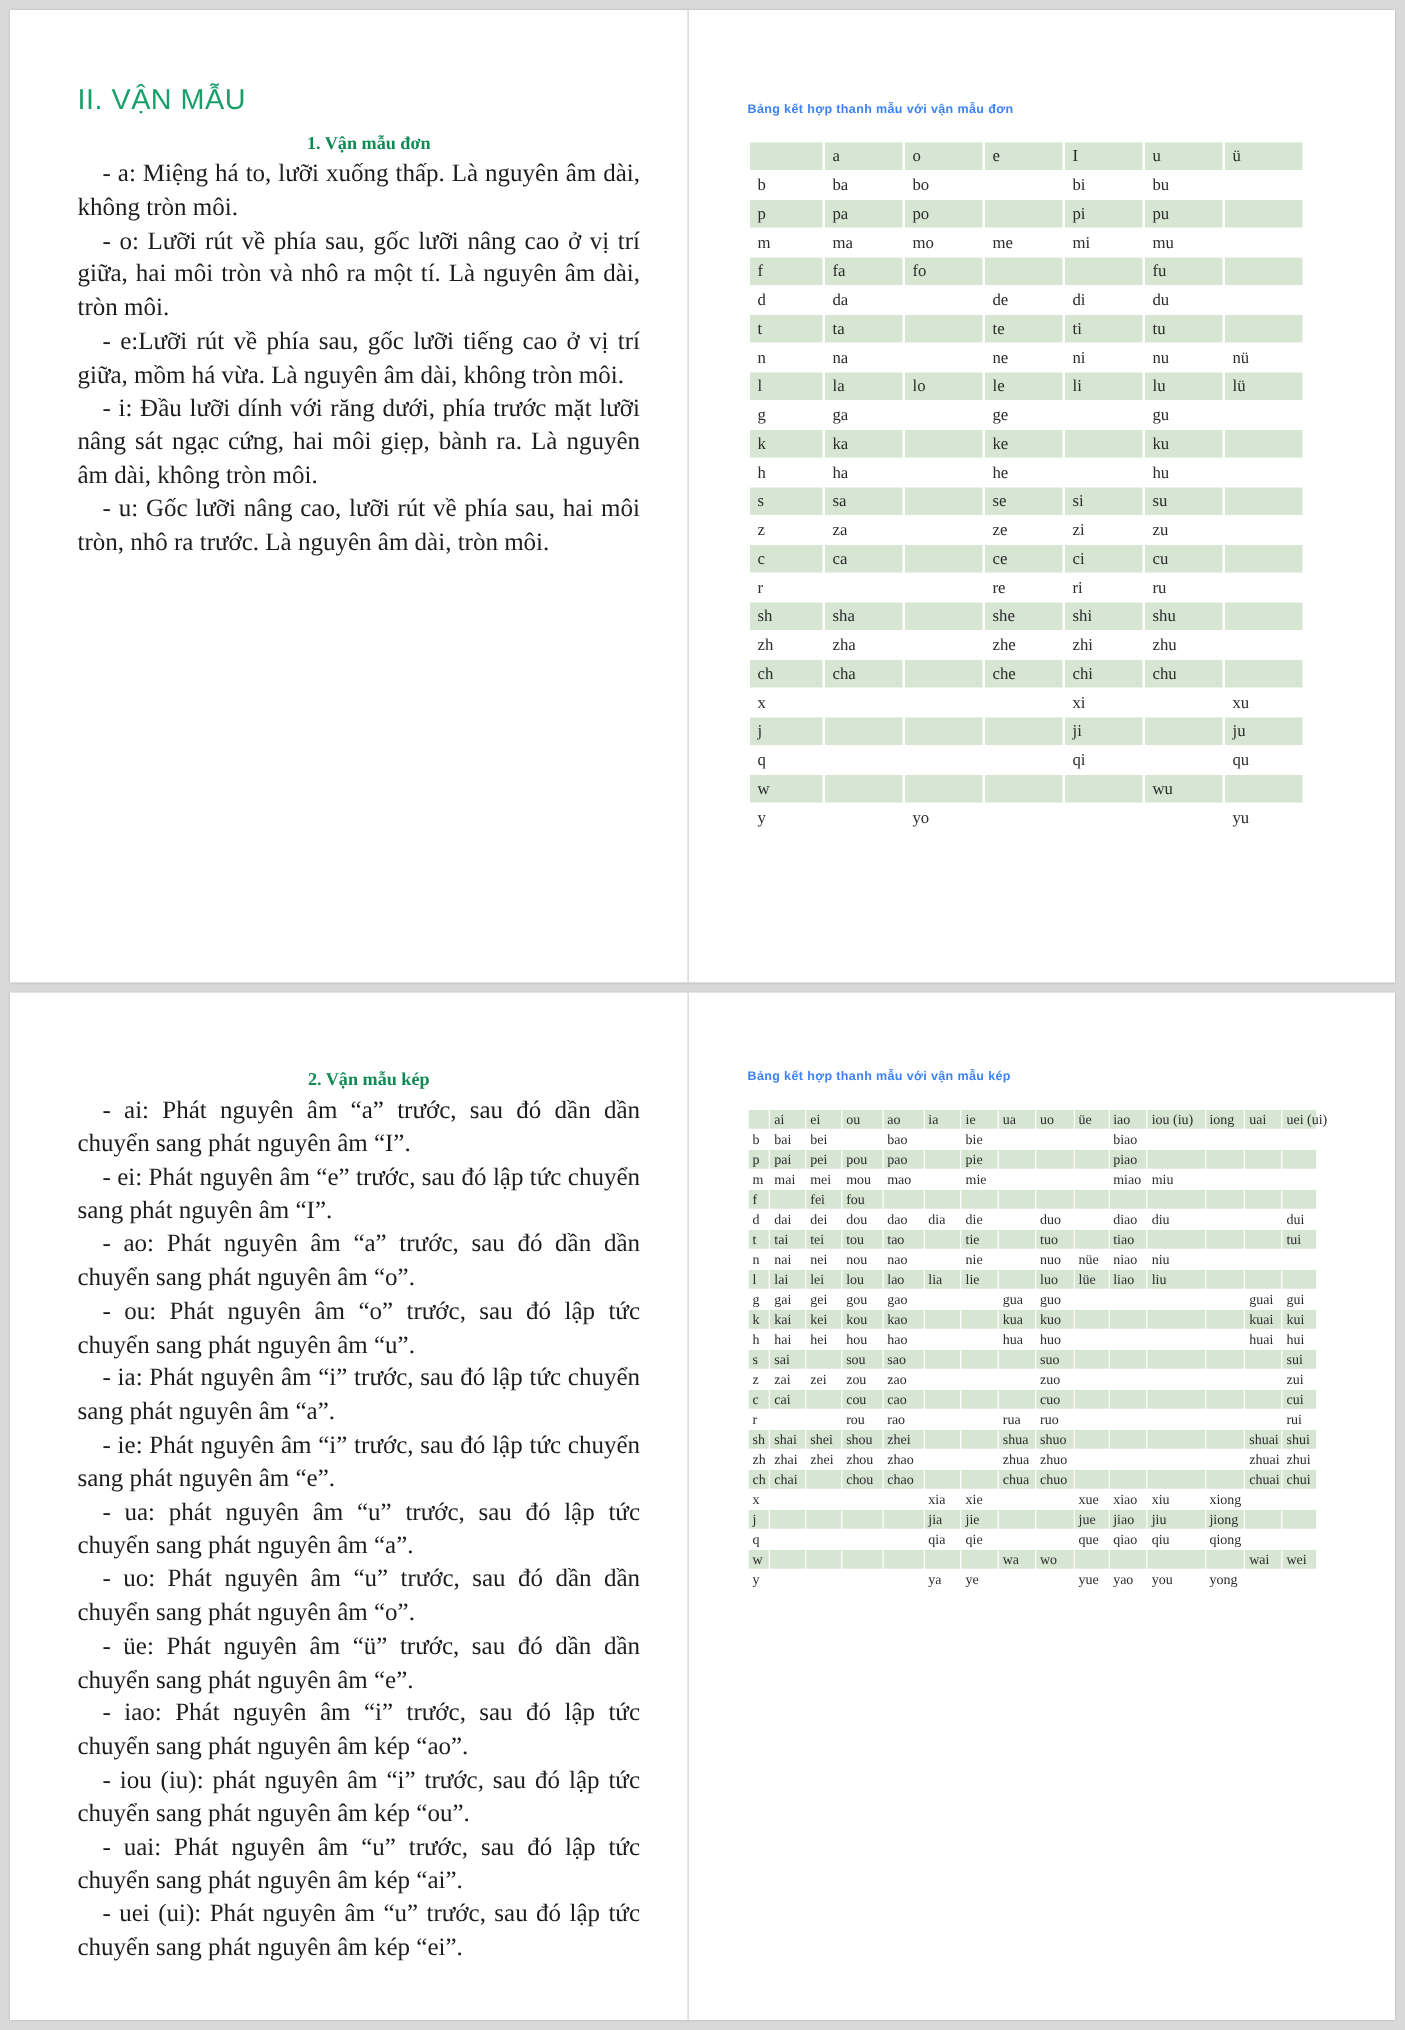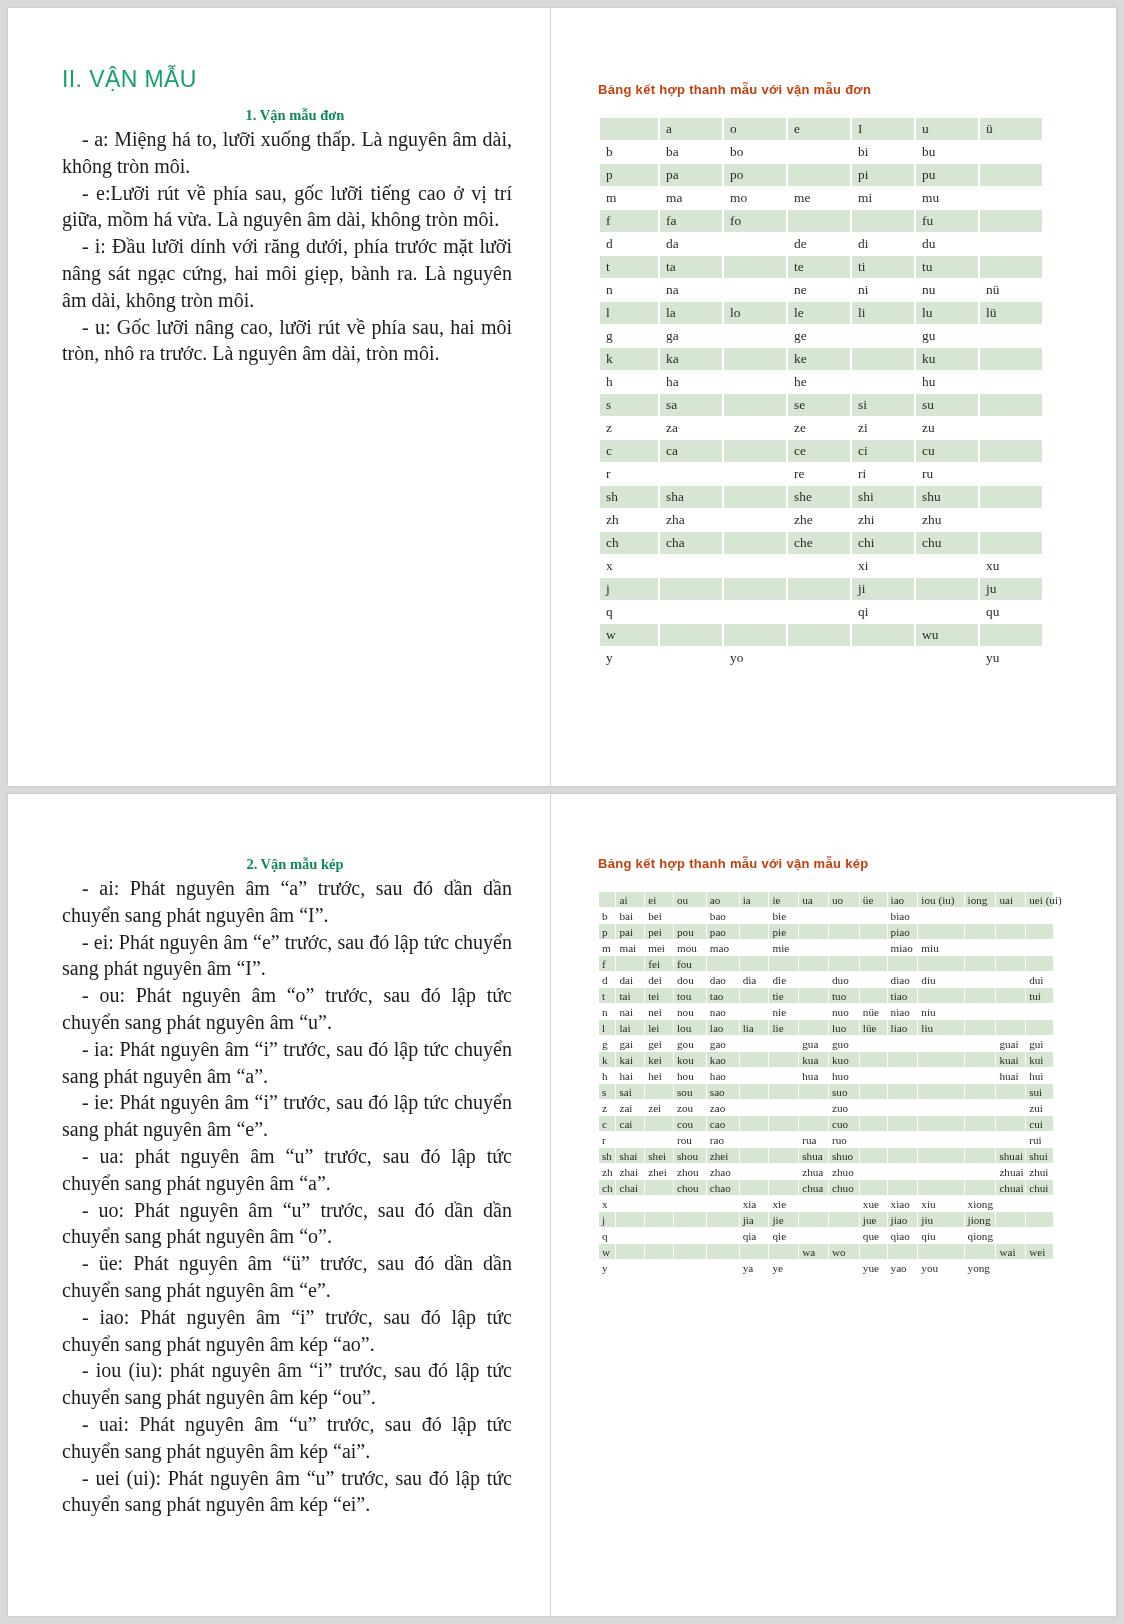--- a/index.html
+++ b/index.html
@@ -46,23 +46,23 @@
     margin:0;
     font-size:20px;
     line-height:1.34;
     text-align:justify;
     text-indent:20px;
     color:#1d1d1d;
   }
   h3.table-title {
     margin:0 0 20px 0;
     font-family:"Liberation Sans", sans-serif;
-    font-size:13px;
+    font-size:10px;
     font-weight:600;
-    color:#c2410c;
+    color:#3b82f6;
     letter-spacing:.3px;
   }
   table.combo {
     border-collapse:separate;
     border-spacing:2px 1px;
     font-size:13.2px;
     color:#2b2b2b;
     table-layout:fixed;
   }
   table.combo td, table.combo th {
@@ -108,20 +108,21 @@
 
 <div class="page" id="page-1">
   <div class="page-inner">
     <div class="divider" style="left:542px;"></div>
 
     <div class="col-left" style="top:58px;">
       <h1 class="section-title">II. VẬN MẪU</h1>
       <h2 class="sub-title">1. Vận mẫu đơn</h2>
       <div id="p1-body">
           <p class="body-text">- a: Miệng há to, lưỡi xuống thấp. Là nguyên âm dài, không tròn môi.</p>
+          <p class="body-text">- o: Lưỡi rút về phía sau, gốc lưỡi nâng cao ở vị trí giữa, hai môi tròn và nhô ra một tí. Là nguyên âm dài, tròn môi.</p>
           <p class="body-text">- e:Lưỡi rút về phía sau, gốc lưỡi tiếng cao ở vị trí giữa, mồm há vừa. Là nguyên âm dài, không tròn môi.</p>
           <p class="body-text">- i: Đầu lưỡi dính với răng dưới, phía trước mặt lưỡi nâng sát ngạc cứng, hai môi giẹp, bành ra. Là nguyên âm dài, không tròn môi.</p>
           <p class="body-text">- u: Gốc lưỡi nâng cao, lưỡi rút về phía sau, hai môi tròn, nhô ra trước. Là nguyên âm dài, tròn môi.</p>
         </div>
     </div>
 
     <div class="col-right" style="top:74px;">
       <h3 class="table-title">Bảng kết hợp thanh mẫu với vận mẫu đơn</h3>
       <table class="combo" id="table-simple">
         <colgroup id="cg-simple">
@@ -358,20 +359,21 @@
 
 <div class="page" id="page-2">
   <div class="page-inner">
     <div class="divider" style="left:542px;"></div>
 
     <div class="col-left" style="top:62px;">
       <h2 class="sub-title">2. Vận mẫu kép</h2>
       <div id="p2-body">
           <p class="body-text">- ai: Phát nguyên âm “a” trước, sau đó dần dần chuyển sang phát nguyên âm “I”.</p>
           <p class="body-text">- ei: Phát nguyên âm “e” trước, sau đó lập tức chuyển sang phát nguyên âm “I”.</p>
+          <p class="body-text">- ao: Phát nguyên âm “a” trước, sau đó dần dần chuyển sang phát nguyên âm “o”.</p>
           <p class="body-text">- ou: Phát nguyên âm “o” trước, sau đó lập tức chuyển sang phát nguyên âm “u”.</p>
           <p class="body-text">- ia: Phát nguyên âm “i” trước, sau đó lập tức chuyển sang phát nguyên âm “a”.</p>
           <p class="body-text">- ie: Phát nguyên âm “i” trước, sau đó lập tức chuyển sang phát nguyên âm “e”.</p>
           <p class="body-text">- ua: phát nguyên âm “u” trước, sau đó lập tức chuyển sang phát nguyên âm “a”.</p>
           <p class="body-text">- uo: Phát nguyên âm “u” trước, sau đó dần dần chuyển sang phát nguyên âm “o”.</p>
           <p class="body-text">- üe: Phát nguyên âm “ü” trước, sau đó dần dần chuyển sang phát nguyên âm “e”.</p>
           <p class="body-text">- iao: Phát nguyên âm “i” trước, sau đó lập tức chuyển sang phát nguyên âm kép “ao”.</p>
           <p class="body-text">- iou (iu): phát nguyên âm “i” trước, sau đó lập tức chuyển sang phát nguyên âm kép “ou”.</p>
           <p class="body-text">- uai: Phát nguyên âm “u” trước, sau đó lập tức chuyển sang phát nguyên âm kép “ai”.</p>
           <p class="body-text">- uei (ui): Phát nguyên âm “u” trước, sau đó lập tức chuyển sang phát nguyên âm kép “ei”.</p>

